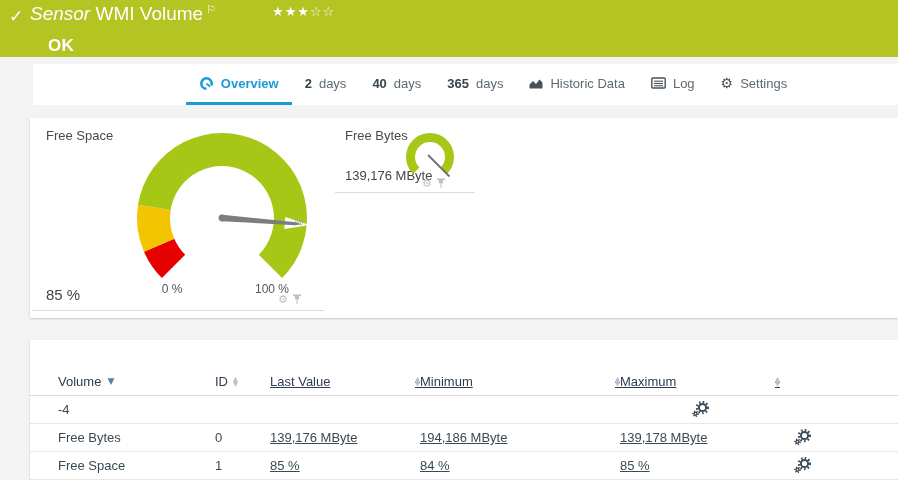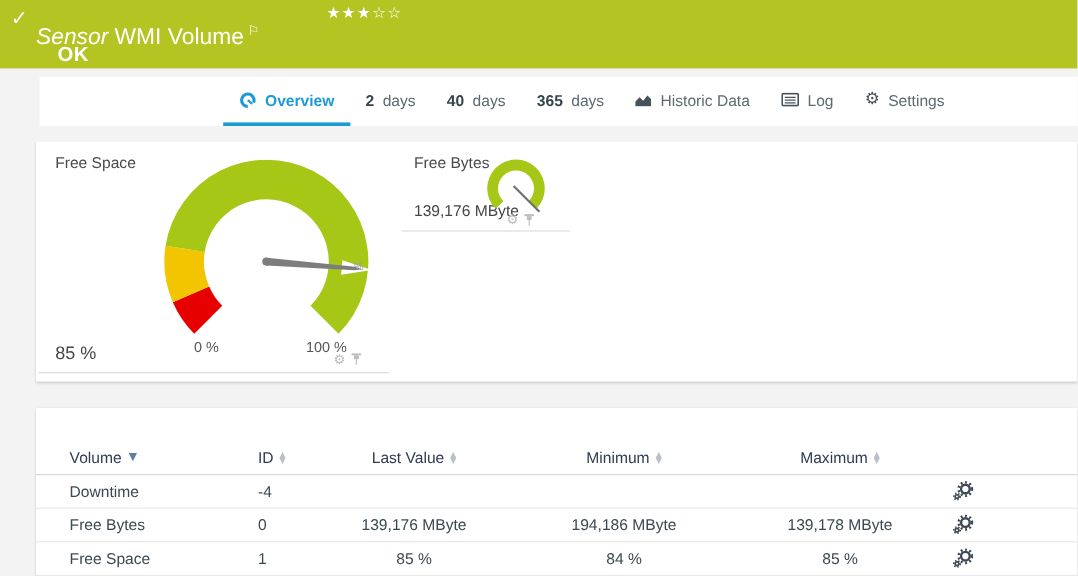--- a/index.html
+++ b/index.html
@@ -7,21 +7,21 @@
     position:relative;width:898px;height:480px;overflow:hidden;
     background:#f3f3f3;
     font-family:"Liberation Sans","DejaVu Sans",sans-serif;
     -webkit-font-smoothing:antialiased;
   }
   .icon-font{font-family:"DejaVu Sans",sans-serif;}
 
   
   .sensor-header{position:absolute;left:0;top:0;width:100%;height:57px;background:#b4c423;color:#fff;}
   .check{position:absolute;left:9px;top:6px;font-size:17px;font-weight:bold;}
-  .title-line{position:absolute;left:30px;top:19px;font-size:19px;white-space:nowrap;}
+  .title-line{position:absolute;left:30px;top:3px;font-size:19px;white-space:nowrap;}
   .title-type{font-style:italic;}
   .flag{font-size:11px;vertical-align:super;margin-left:3px;}
   .stars{position:absolute;left:272px;top:4px;font-size:13px;letter-spacing:1px;}
   .status-ok{position:absolute;left:48px;top:36px;font-size:17px;font-weight:bold;letter-spacing:.3px;}
 
   
   .tabbar{
     position:absolute;left:0;top:64px;width:100%;height:41px;background:#fff;
     display:flex;justify-content:center;align-items:stretch;
     padding-left:26px;padding-right:4px;box-sizing:border-box;margin-left:33px;
@@ -58,21 +58,21 @@
   
   .tgrid{position:absolute;left:0;top:28px;right:0;}
   .trow{
     display:grid;
     grid-template-columns:157px 55px 150px 200px 160px 45px 1fr;
     padding-left:28px;height:27px;align-items:center;
     border-bottom:1px solid #e8e8e8;font-size:13px;color:#3a4a52;
   }
   .trow.thead{border-bottom:1px solid #d9d9d9;color:#303c52;}
   .cell{display:flex;align-items:center;}
-  .c-center{justify-content:center;text-align:center;}
+  .c-center{justify-content:space-between;text-align:center;text-decoration:underline;}
   .sort{display:inline-flex;flex-direction:column;margin-left:5px;color:#b7c0c7;font-size:6.5px;line-height:5px;}
   .sort-active{margin-left:6px;color:#5e7fa4;font-size:9px;line-height:9px;}
   .gearcell{justify-content:center;}
 </style>
 </head>
 <body>
 
 <div class="sensor-header">
   <span class="check icon-font">✓</span>
   <div class="title-line">
@@ -214,21 +214,20 @@
         <span class="sort icon-font">
             <span>▲</span>
             <span>▼</span>
           </span>
       </div>
       <div class="cell"></div>
       <div class="cell"></div>
     </div>
 
     <div class="trow">
-      <div class="cell">Downtime</div>
       <div class="cell">-4</div>
       <div class="cell c-center"></div>
       <div class="cell c-center"></div>
       <div class="cell c-center"></div>
       <div class="cell gearcell">
         <svg width="17" height="17" viewBox="0 0 17 17">
           <g stroke="#3d4a56" fill="none">
             <circle cx="10.5" cy="6.5" r="5.6" stroke-width="2.2" stroke-dasharray="1.6 2.1"></circle>
             <circle cx="10.5" cy="6.5" r="3.6" stroke-width="2"></circle>
             <circle cx="3.5" cy="12.8" r="2.6" stroke-width="1.5" stroke-dasharray="1.1 1.5"></circle>

